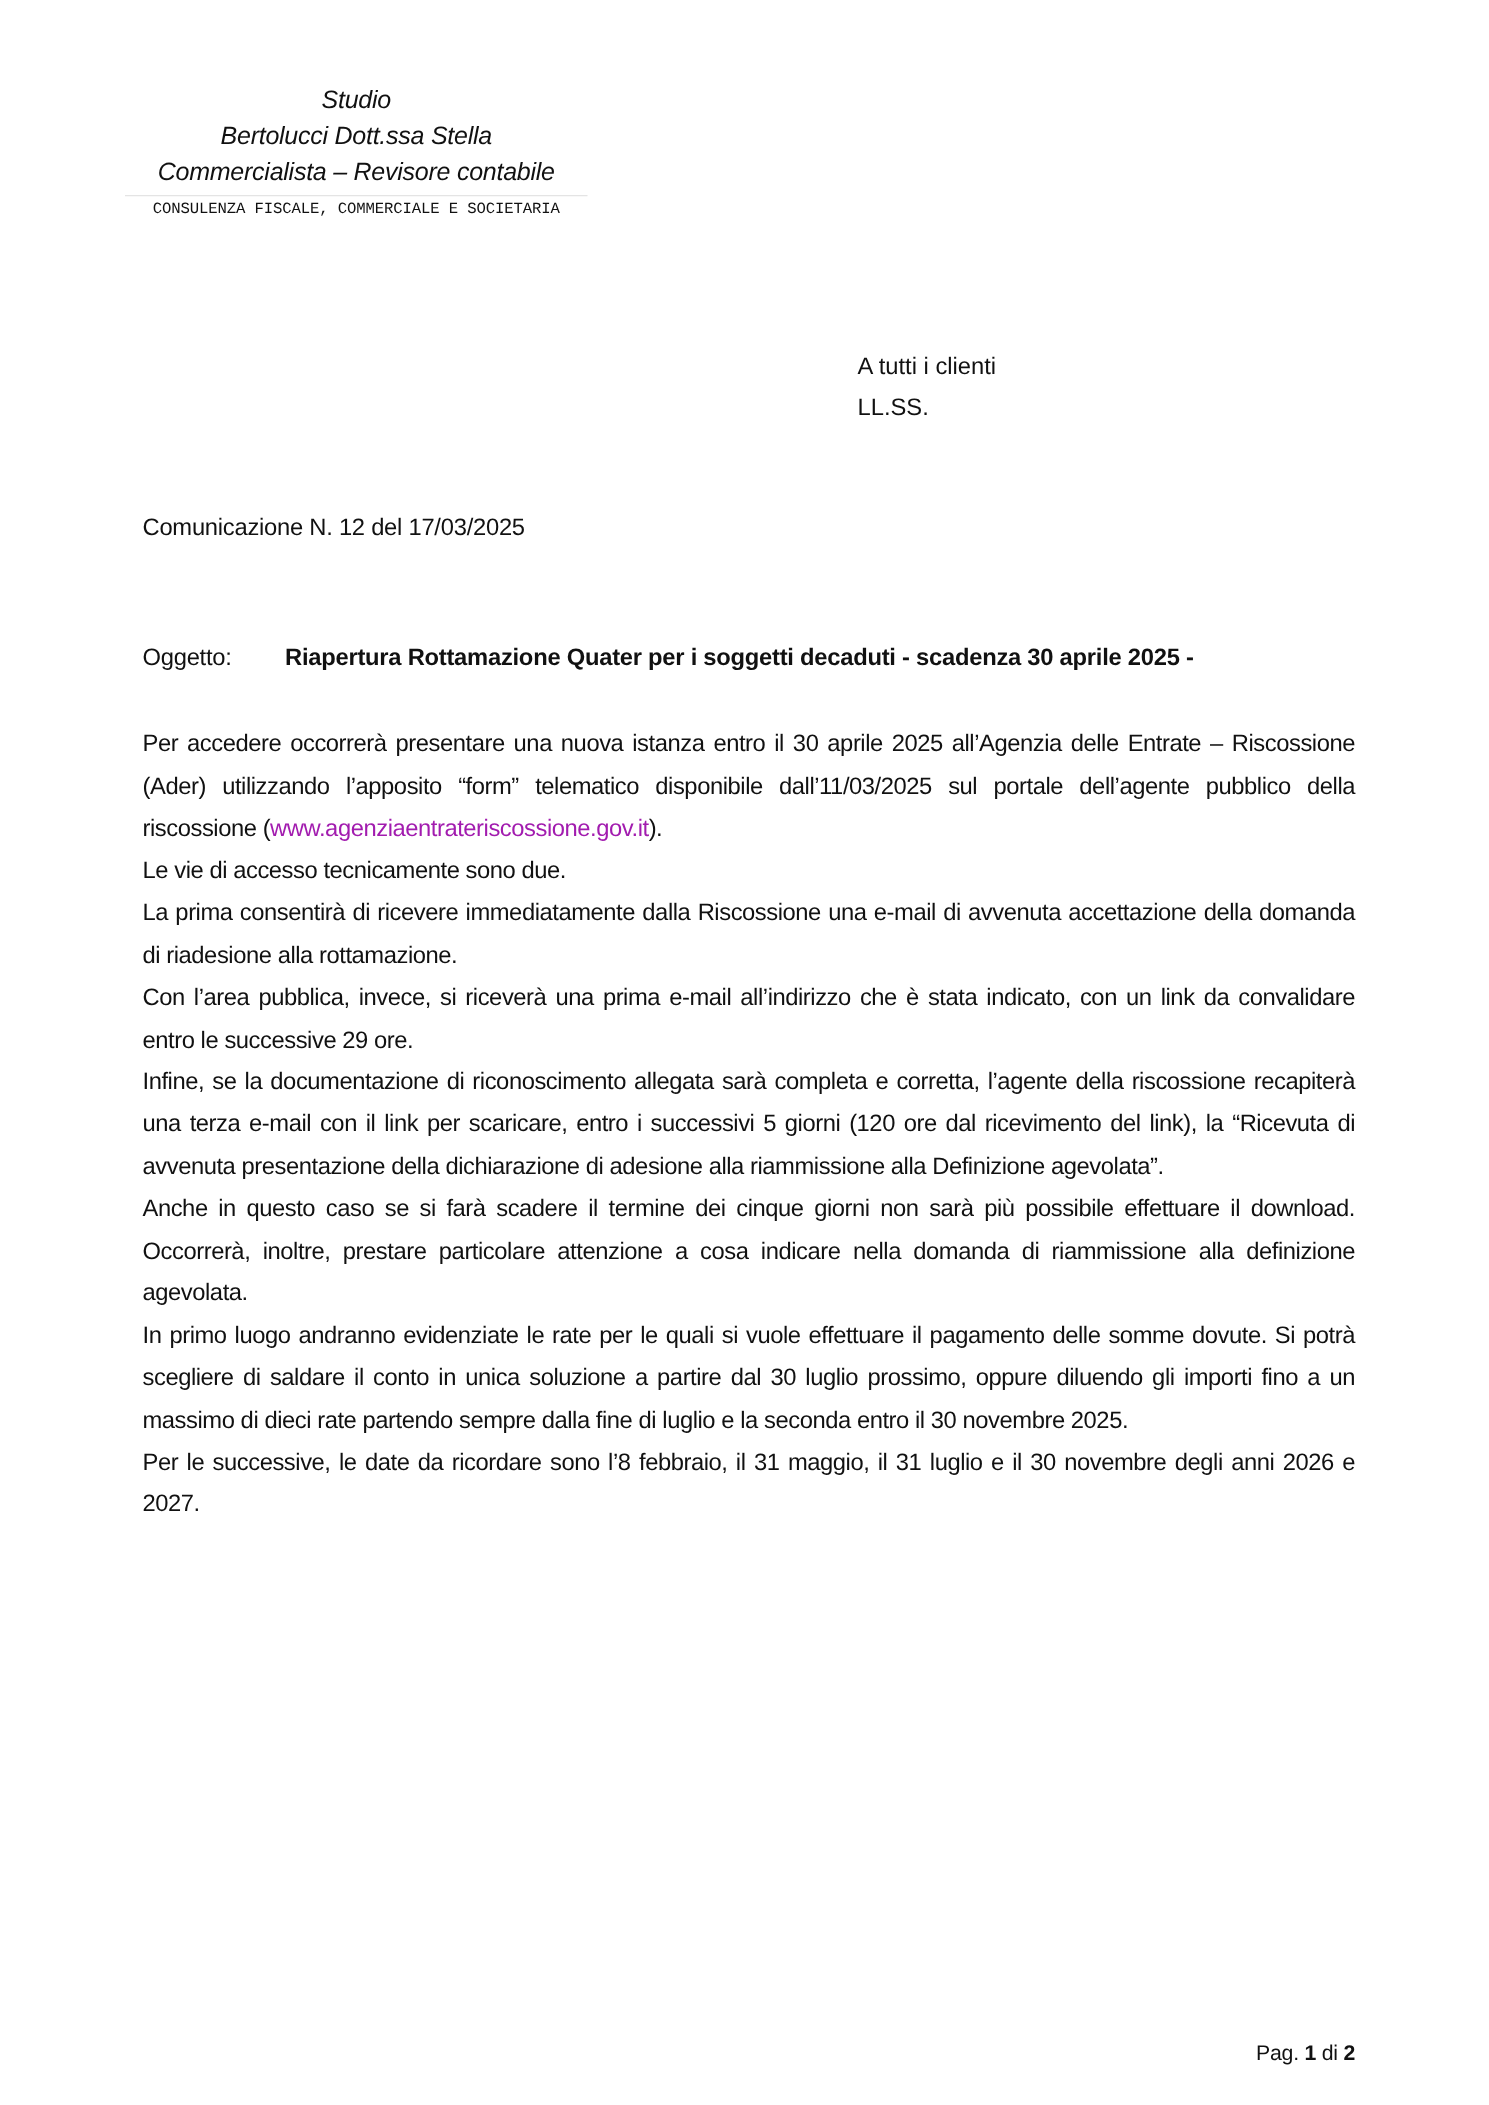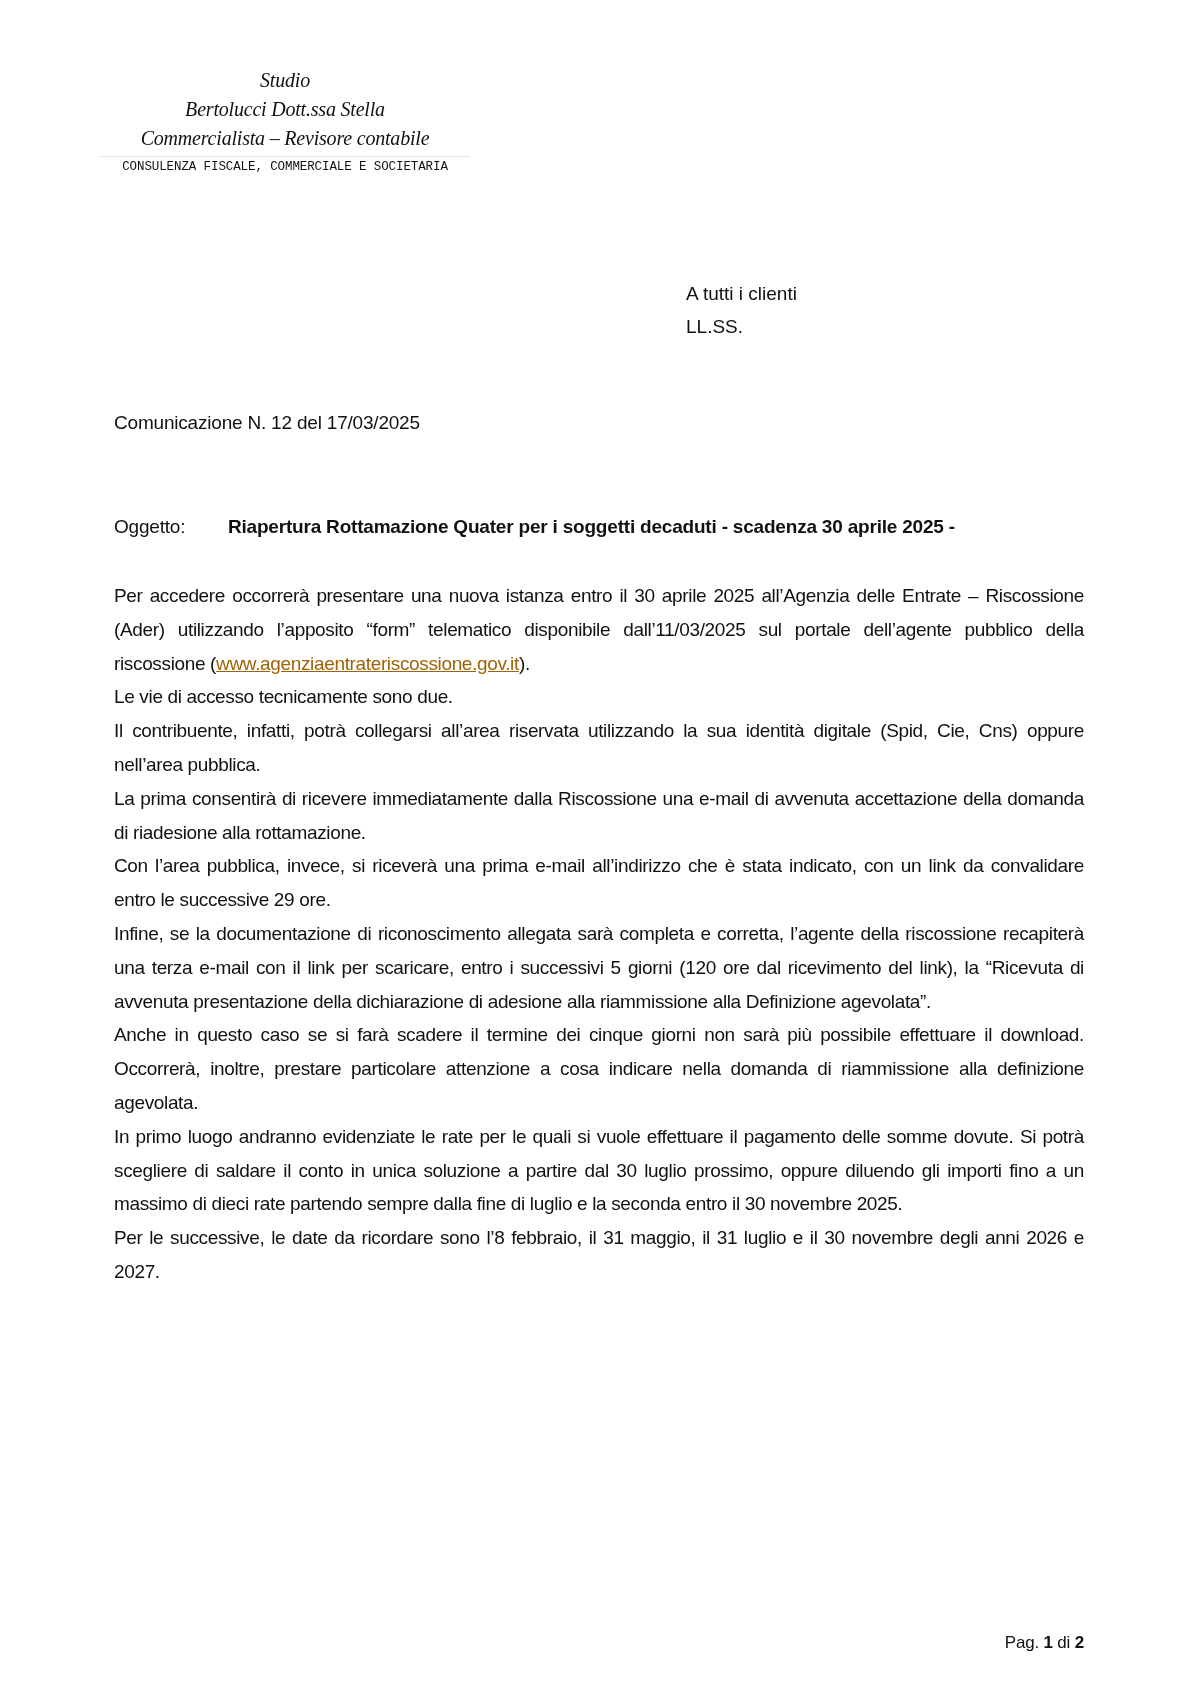--- a/index.html
+++ b/index.html
@@ -1,30 +1,30 @@
 <!DOCTYPE html>
 <html><head>
 <meta charset="utf-8">
 <style>
   html, body { margin: 0; padding: 0; background: #ffffff; }
   body { width: 1191px; height: 1684px; position: relative; overflow: hidden;
          font-family: "Liberation Sans", "DejaVu Sans", sans-serif; color: #111; }
   .letterhead { position: absolute; left: 100px; top: 66px; width: 370px; text-align: center; }
-  .letterhead .lh-line { font-style: italic; font-size: 20px; line-height: 29px; letter-spacing: -0.2px; font-family: Liberation Serif, serif; }
+  .letterhead .lh-line { font-style: italic; font-size: 20px; line-height: 29px; letter-spacing: -0.2px; }
   .letterhead .lh-sub { font-size: 12.5px; line-height: 16px; margin-top: 3px; padding-top: 2px;
                         border-top: 1px solid #e4e4e4; letter-spacing: -0.1px; font-family: Liberation Mono, monospace; }
   .recipient { position: absolute; left: 686px; top: 277px; font-size: 19px; line-height: 33px; }
   .comm { position: absolute; left: 114px; top: 412px; font-size: 19px; letter-spacing: -0.2px; }
   .subject { position: absolute; left: 114px; top: 516px; font-size: 19px; letter-spacing: -0.2px; white-space: nowrap; }
   .subject .subj-label { display: inline-block; width: 114px; }
   .subject .subj-text { font-weight: bold; }
   .body-text { position: absolute; left: 114px; top: 579px; width: 970px; font-size: 19px;
                line-height: 33.8px; letter-spacing: -0.35px; }
   .body-text p { margin: 0; text-align: justify; }
-  .body-text a { color: #a16207; text-decoration: underline; }
+  .body-text a { color: #a21caf; }
   .footer { position: absolute; right: 107px; top: 1633px; font-size: 17px; letter-spacing: -0.2px; text-align: right; }
   .footer b { font-weight: bold; }
 </style>
 </head>
 <body>
 
 <div class="letterhead">
   <div class="lh-line">Studio</div>
   <div class="lh-line">Bertolucci Dott.ssa Stella</div>
   <div class="lh-line">Commercialista – Revisore contabile</div>
@@ -38,21 +38,20 @@
 
 <div class="comm">Comunicazione N. 12 del 17/03/2025</div>
 
 <div class="subject">
   <span class="subj-label">Oggetto:</span><span class="subj-text">Riapertura Rottamazione Quater per i soggetti decaduti - scadenza 30 aprile 2025 -</span>
 </div>
 
 <div class="body-text">
   <p><span>Per accedere occorrerà presentare una nuova istanza entro il 30 aprile 2025 all’Agenzia delle Entrate – Riscossione (Ader) utilizzando l’apposito “form” telematico disponibile dall’11/03/2025 sul portale dell’agente pubblico della riscossione (</span><a>www.agenziaentrateriscossione.gov.it</a><span>).</span></p>
   <p>Le vie di accesso tecnicamente sono due.</p>
-  <p>Il contribuente, infatti, potrà collegarsi all’area riservata utilizzando la sua identità digitale (Spid, Cie, Cns) oppure nell’area pubblica.</p>
   <p>La prima consentirà di ricevere immediatamente dalla Riscossione una e-mail di avvenuta accettazione della domanda di riadesione alla rottamazione.</p>
   <p>Con l’area pubblica, invece, si riceverà una prima e-mail all’indirizzo che è stata indicato, con un link da convalidare entro le successive 29 ore.</p>
   <p>Infine, se la documentazione di riconoscimento allegata sarà completa e corretta, l’agente della riscossione recapiterà una terza e-mail con il link per scaricare, entro i successivi 5 giorni (120 ore dal ricevimento  del link), la “Ricevuta di avvenuta presentazione della dichiarazione di adesione alla riammissione alla Definizione agevolata”.</p>
   <p>Anche in questo caso se si farà scadere il termine dei cinque giorni non sarà più possibile effettuare il download.   Occorrerà, inoltre, prestare particolare attenzione a cosa indicare nella domanda di riammissione alla definizione agevolata.</p>
   <p>In primo luogo andranno evidenziate le rate per le quali si vuole effettuare il pagamento delle somme dovute.   Si potrà scegliere di saldare il conto in unica soluzione a partire dal 30 luglio prossimo, oppure diluendo gli importi fino a un massimo di dieci rate partendo sempre dalla fine di luglio e la seconda entro il 30 novembre 2025.</p>
   <p>Per le successive, le date da ricordare sono l’8 febbraio, il 31 maggio, il 31 luglio e il 30 novembre degli anni 2026 e 2027.</p>
 </div>
 
 <div class="footer">
   <span>Pag.</span>

